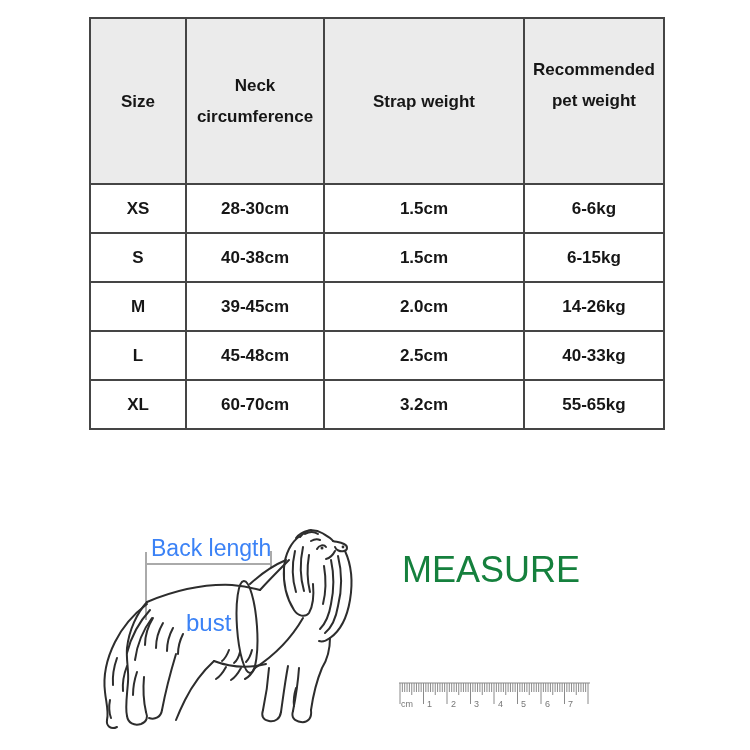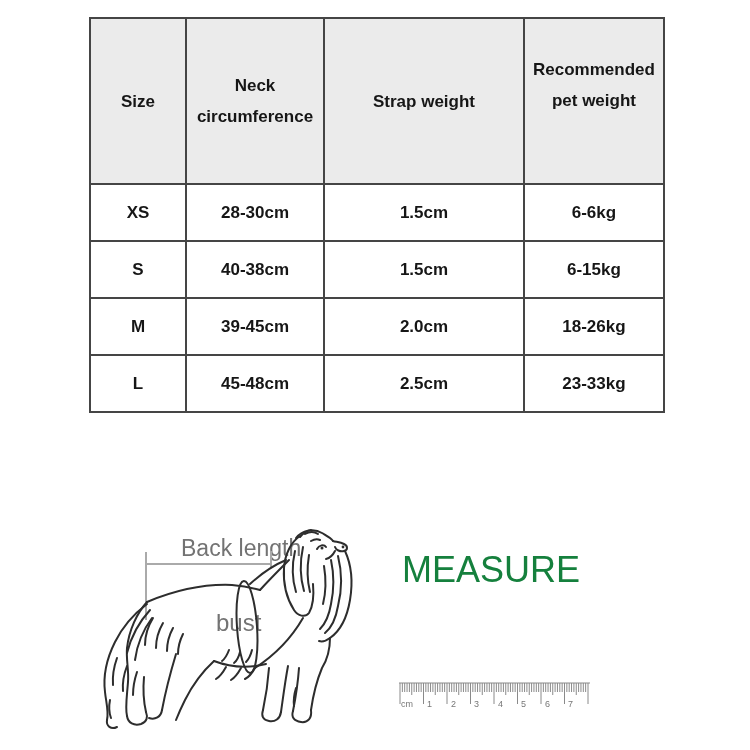--- a/index.html
+++ b/index.html
@@ -13,29 +13,28 @@
     position:absolute; left:89px; top:17px;
     border-collapse:collapse; table-layout:fixed;
   }
   .size-table th, .size-table td {
     border:2px solid #454545;
     text-align:center; vertical-align:middle;
     font-weight:bold; font-size:17px; color:#161616;
     padding:0 8px;
   }
   .size-table thead tr { height:166px; }
-  .size-table tbody tr { height:57px; }
+  .size-table tbody tr { height:49px; }
   .size-table th { background:#ebebeb; line-height:31px; font-weight:bold; }
   .size-table td { background:#ffffff; }
   .raised { position:relative; top:-16px; display:inline-block; }
   
   .sketch-label {
-    position:absolute; color:#737373; white-space:nowrap;
-    font-family:"Liberation Sans", sans-serif;
-    margin-left:30px;
+    position:absolute; color:#3b82f6; white-space:nowrap;
+    font-family:"Liberation Sans", sans-serif;
   }
   .back-length-label { left:151px; top:535px; font-size:23px; }
   .bust-label       { left:186px; top:609px; font-size:24px;text-align:center; }
   .measure-title {
     position:absolute; left:402px; top:549px;
     font-size:36px; color:#15803d; letter-spacing:0px;
     font-family:"Liberation Sans", sans-serif;
   }
   
   .art { position:absolute; left:0; top:0; }
@@ -80,27 +79,33 @@
       <tr>
         <td>S</td>
         <td>40-38cm</td>
         <td>1.5cm</td>
         <td>6-15kg</td>
       </tr>
       <tr>
         <td>M</td>
         <td>39-45cm</td>
         <td>2.0cm</td>
-        <td>18-26kg</td>
+        <td>14-26kg</td>
       </tr>
       <tr>
         <td>L</td>
         <td>45-48cm</td>
         <td>2.5cm</td>
-        <td>23-33kg</td>
+        <td>40-33kg</td>
+      </tr>
+      <tr>
+        <td>XL</td>
+        <td>60-70cm</td>
+        <td>3.2cm</td>
+        <td>55-65kg</td>
       </tr>
     </tbody>
   </table>
 
   <div class="sketch-label back-length-label">Back length</div>
   <div class="sketch-label bust-label">bust</div>
   <div class="measure-title">MEASURE</div>
 
   <svg class="art" width="750" height="750" viewBox="0 0 750 750">
 

